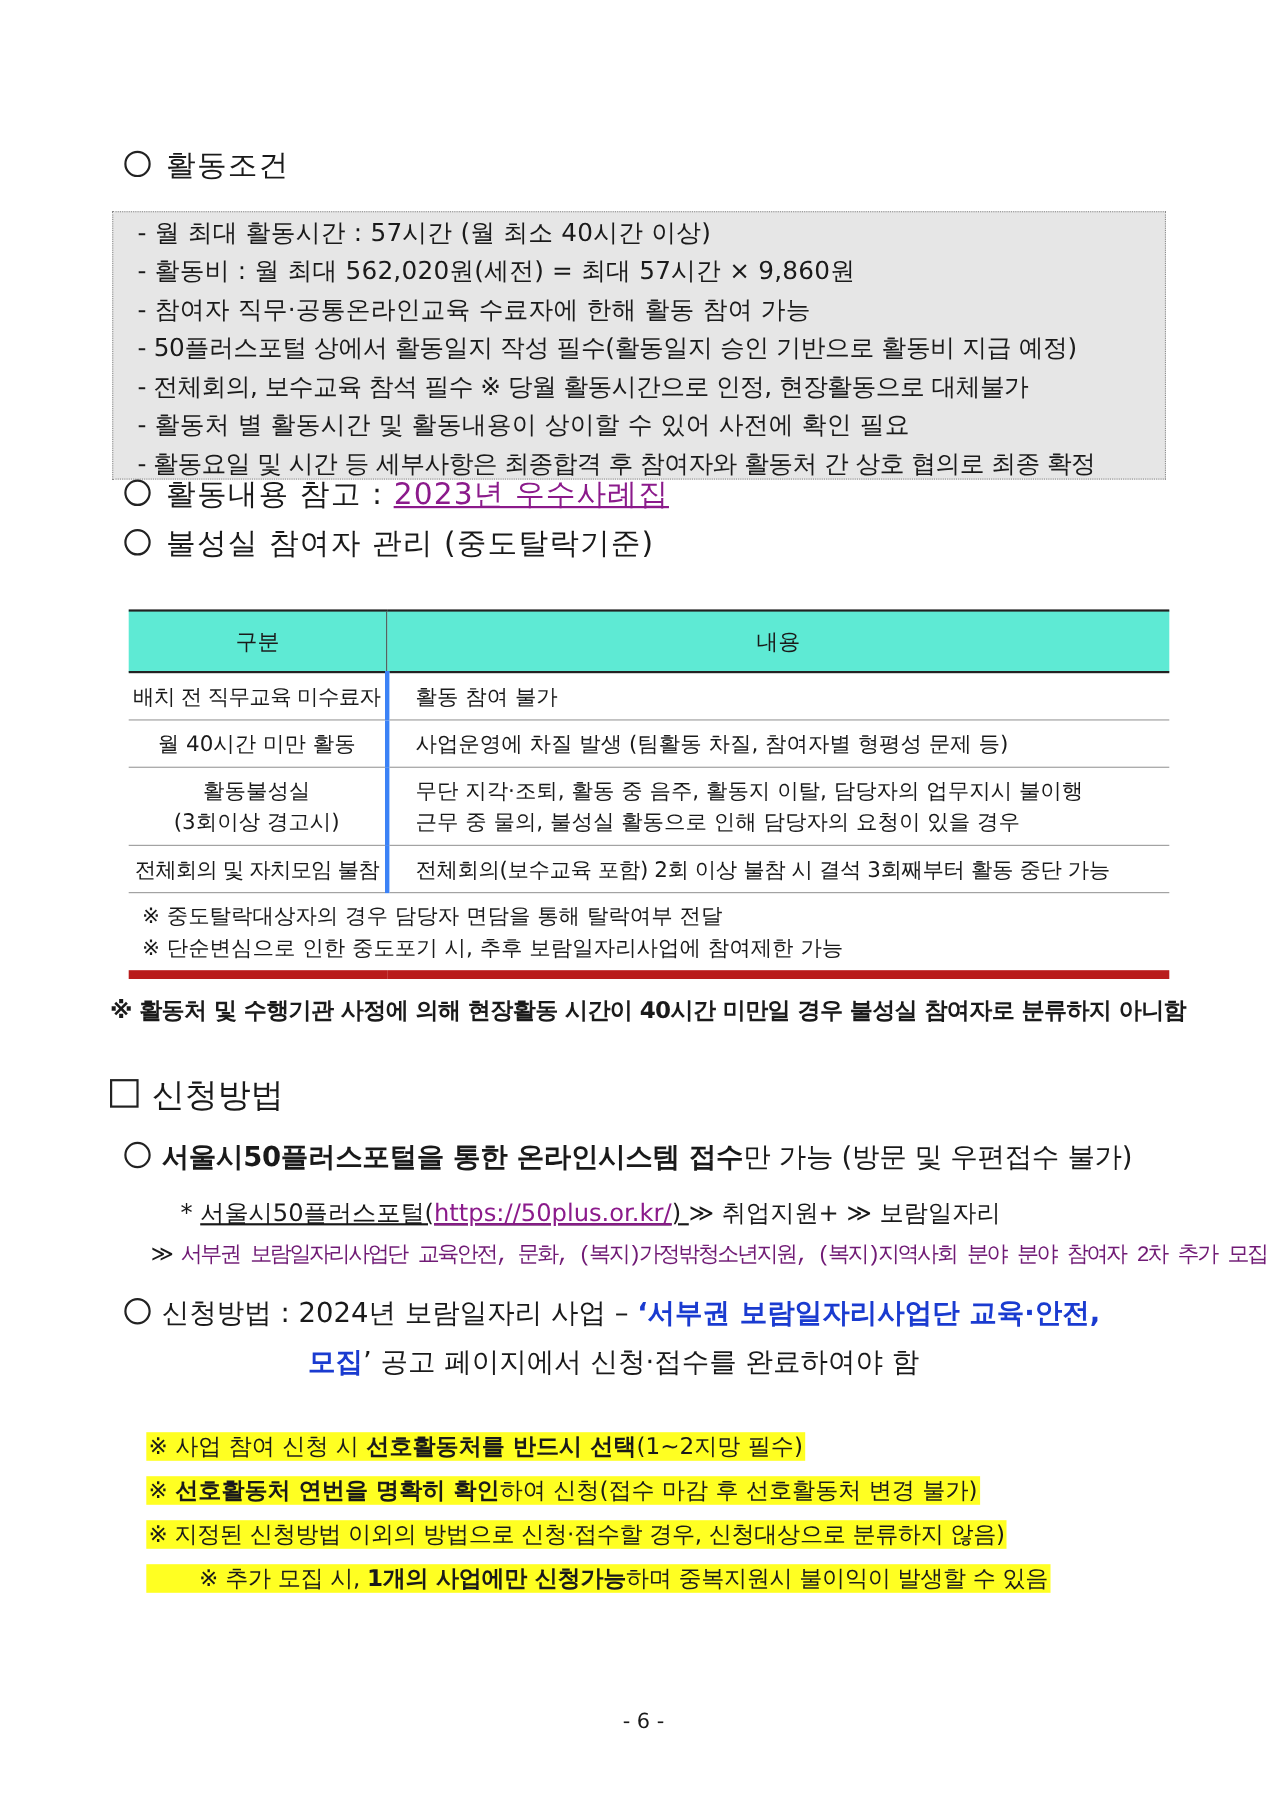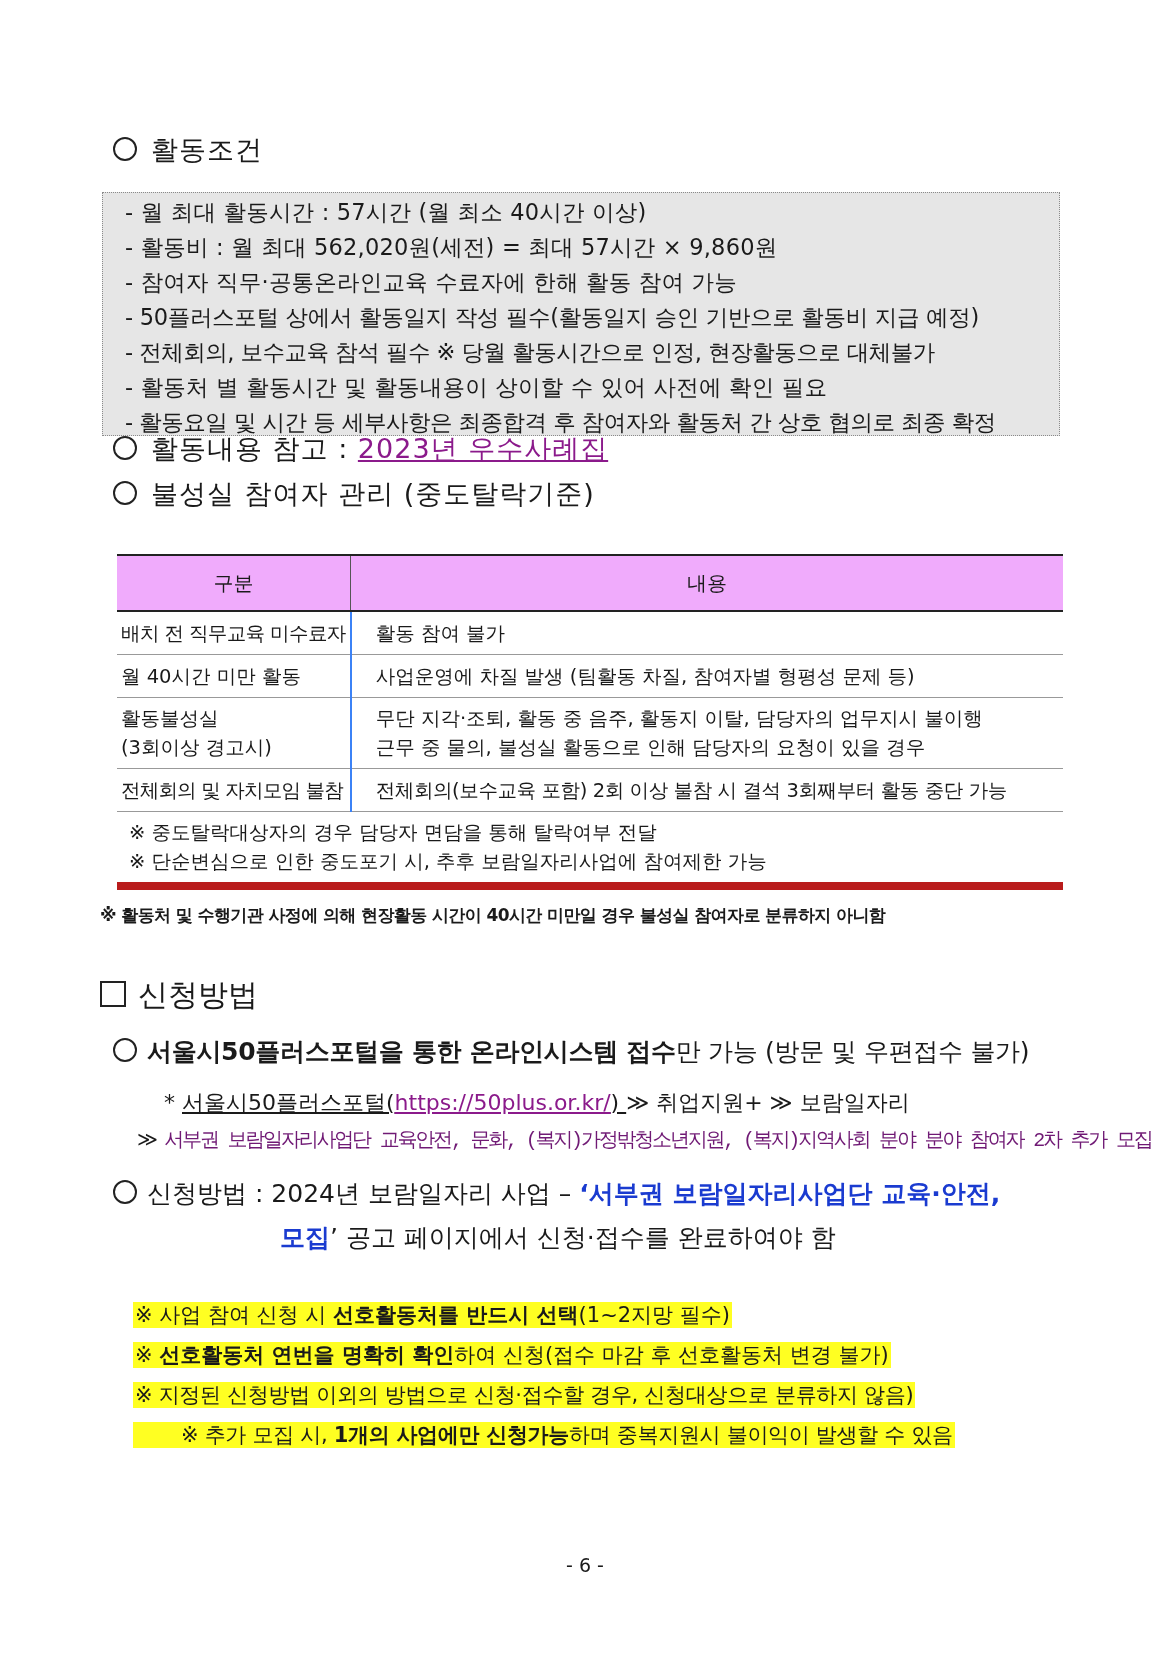--- a/index.html
+++ b/index.html
@@ -16,29 +16,29 @@
     background: #e6e6e6; border: 1px dotted #8a8a8a; box-sizing: border-box;
     padding: 2px 0 12px 22px;
   }
   .graybox .line { font-size: 22.5px; height: 35px; line-height: 35px; white-space: nowrap; letter-spacing: 0.2px; }
   .link { color: #8b1a8b; text-decoration: underline; }
   table.rules {
     position: absolute; left: 117px; top: 554px; width: 946px;
     border-collapse: collapse; font-size: 19.5px;
   }
   table.rules th {
-    background: #f0abfc; height: 52px; font-weight: normal; font-size: 20px;
+    background: #5eead4; height: 52px; font-weight: normal; font-size: 20px;
     border-top: 2px solid #222; border-bottom: 2px solid #222;
   }
   table.rules td { height: 42px; border-bottom: 1px solid #999; padding: 0 24px; white-space: nowrap; }
-  table.rules td.k { border-right: 2px solid #3b82f6; width: 220px; padding: 0 4px; }
+  table.rules td.k { text-align: center; border-right: 4px solid #3b82f6; width: 220px; padding: 0 4px; }
   table.rules th.k { border-right: 1px solid #555; width: 228px; }
   table.rules td.tall { height: 70px; line-height: 29px; }
   table.rules td.note { border-bottom: 8px solid #b91c1c; height: 70px; line-height: 29px; padding-left: 12px; }
-  .footnote { font-size: 17px; font-weight: bold; white-space: nowrap; }
+  .footnote { font-size: 21px; font-weight: bold; white-space: nowrap; }
   .sec-title { font-size: 30px; white-space: nowrap; }
   .sec-title .sq { display: inline-block; width: 22px; height: 22px; border: 2px solid #222; vertical-align: -2px; margin-right: 12px; }
   .blue { color: #701a75; font-family: Liberation Mono, monospace; }
   .bluebold { color: #1a3bd0; font-weight: bold; }
   .hl { background: #ffff22; font-size: 21px; white-space: nowrap; padding: 1px 2px; }
   .b { font-weight: bold; }
 </style>
 </head>
 <body>
 

